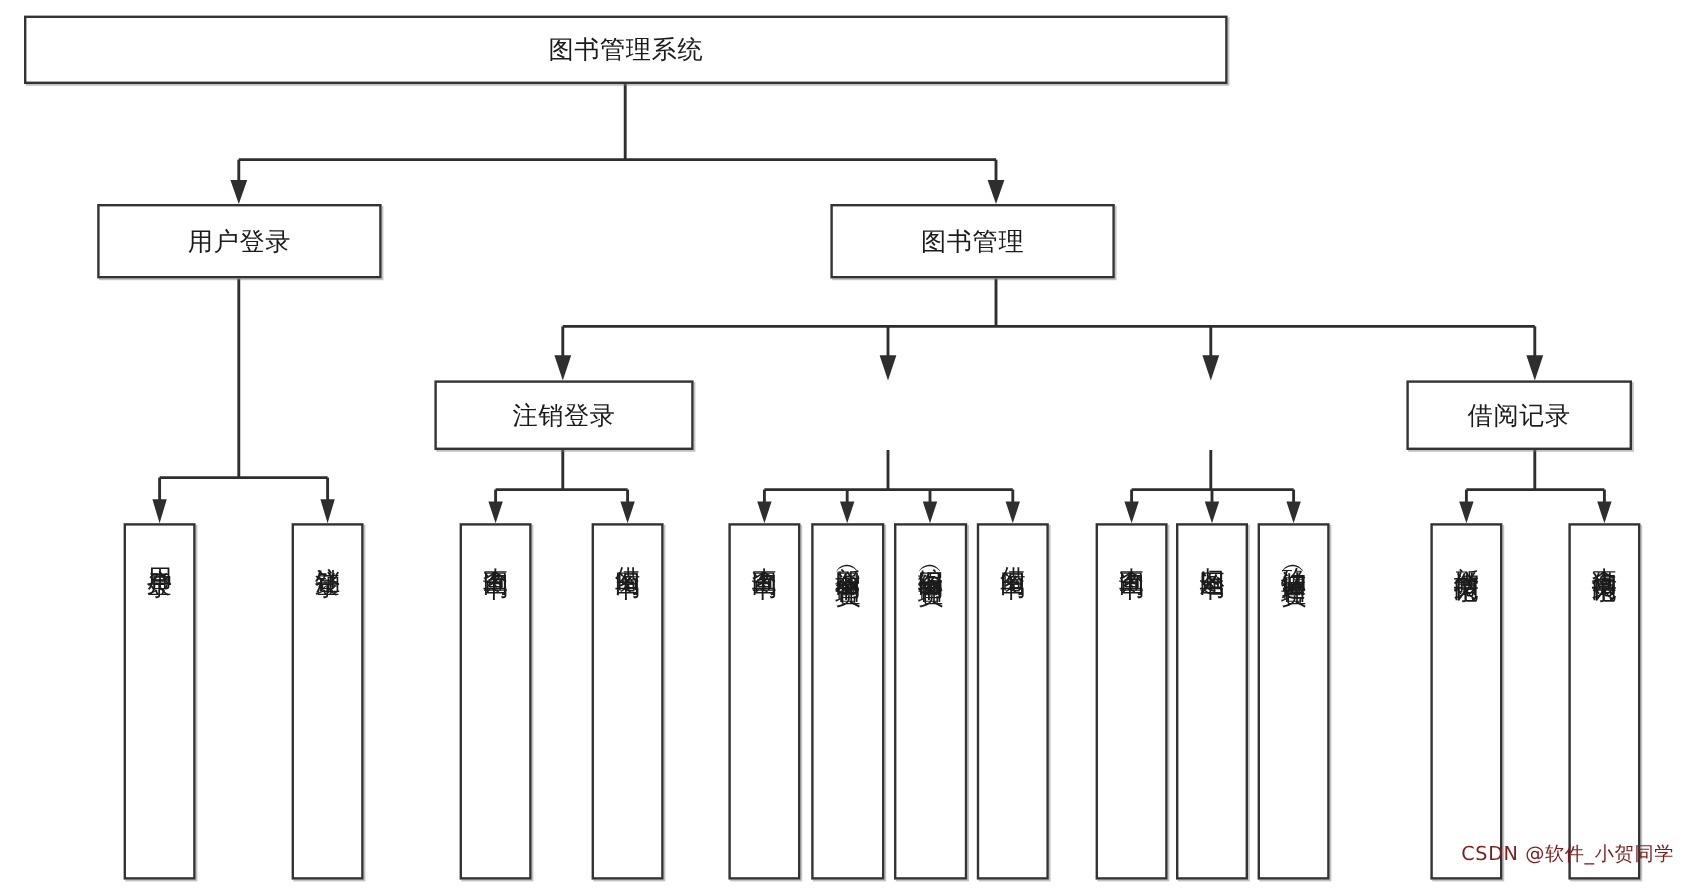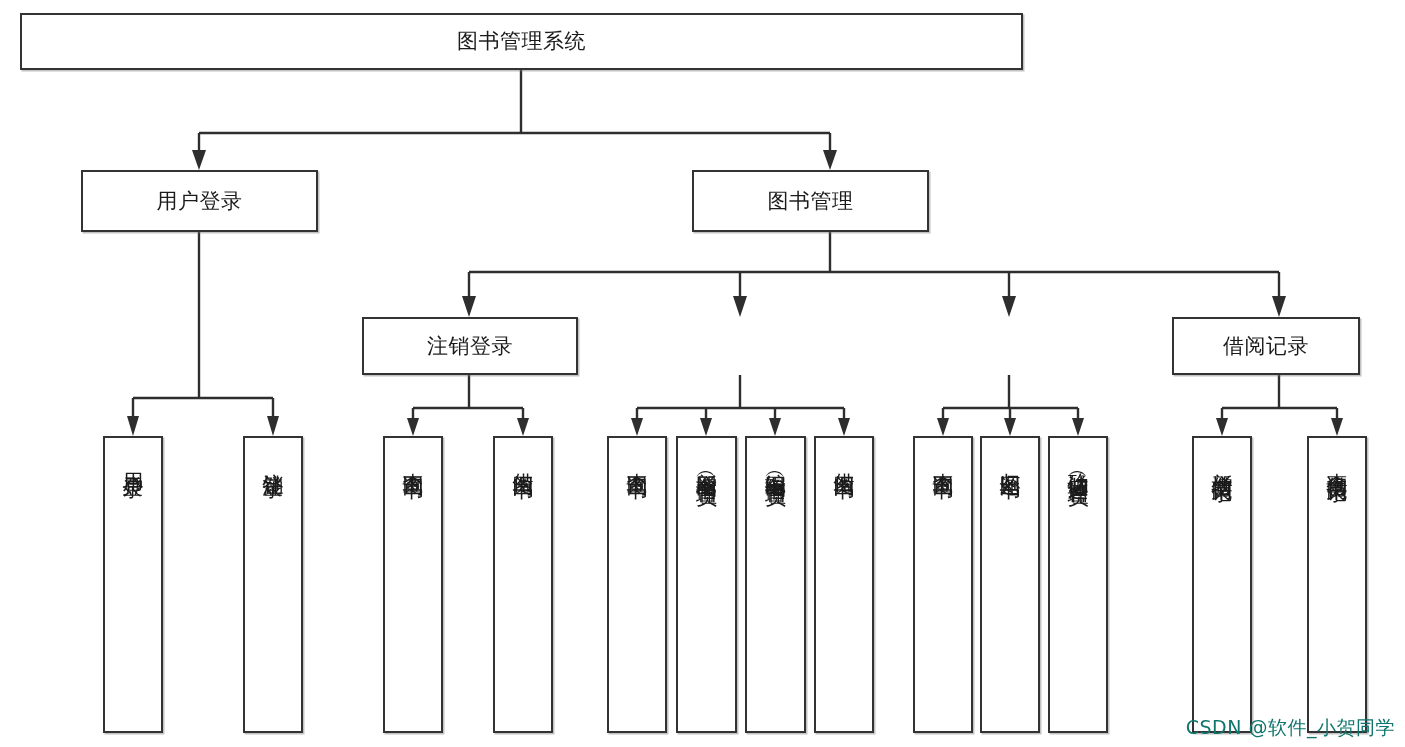--- a/index.html
+++ b/index.html
@@ -65,23 +65,23 @@
     stroke: #2e2e2e;
     stroke-width: 2.4;
     fill: none;
   }
   .arrow-head {
     fill: #2e2e2e;
   }
   #watermark {
     position: absolute;
     right: 10px;
-    bottom: 6px;
-    font-size: 19px;
-    color: #0f766e;
+    bottom: 24px;
+    font-size: 16px;
+    color: #7f1d1d;
     letter-spacing: 0.5px;
     user-select: none;
     white-space: nowrap;
   }
 </style>
 </head>
 <body>
 
 <div id="diagram-root">
 

